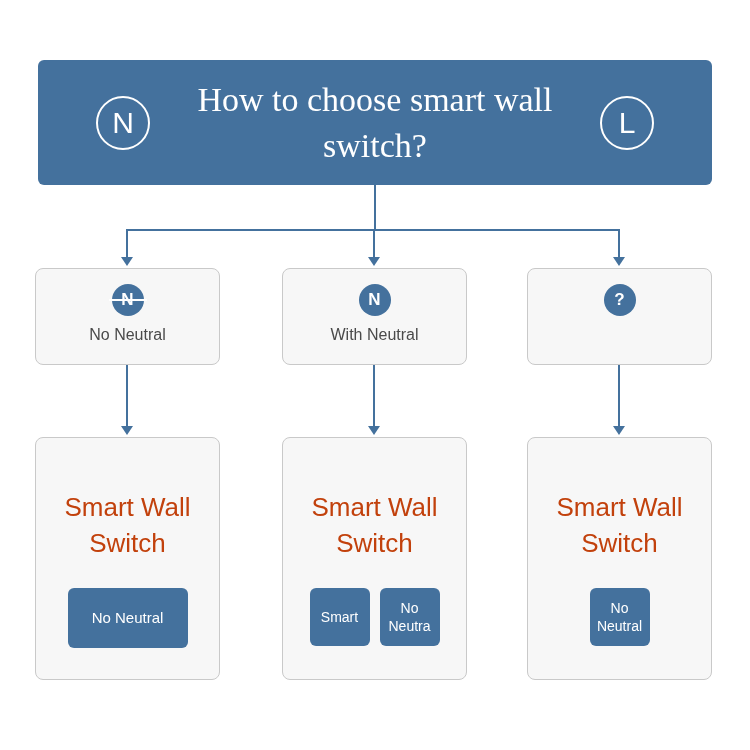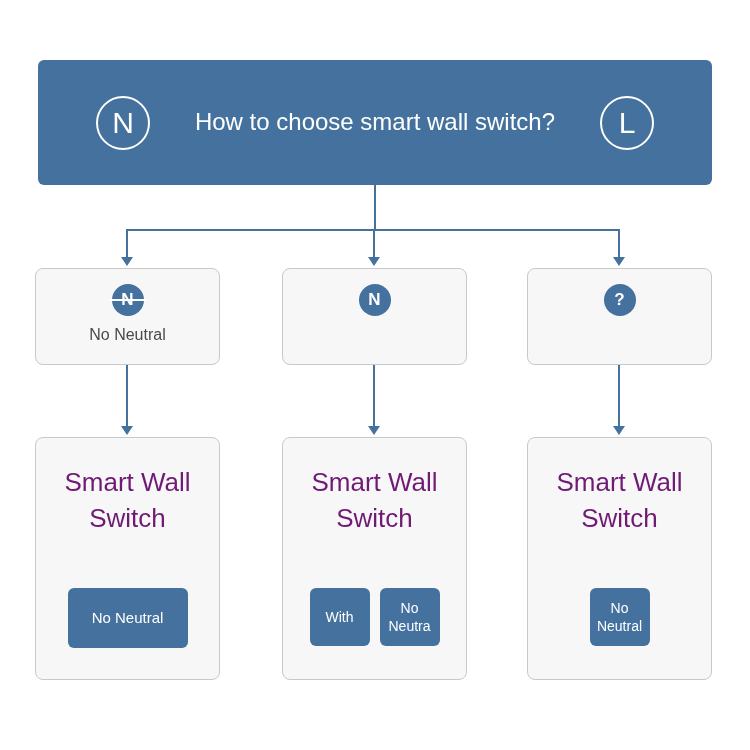--- a/index.html
+++ b/index.html
@@ -33,24 +33,25 @@
     color: #ffffff;
     font-size: 30px;
     display: flex;
     align-items: center;
     justify-content: center;
   }
   .badge.left { left: 58px; }
   .badge.right { right: 58px; }
   .header-title {
     color: #ffffff;
-    font-size: 24px;
+    font-size: 34px;
     text-align: center;
     max-width: 430px;
     line-height: 1.35;
+    font-family: Liberation Serif, serif;
   }
 
   
   .line { position: absolute; background: #44719d; }
   .arrow-down {
     position: absolute;
     width: 0; height: 0;
     border-left: 6px solid transparent;
     border-right: 6px solid transparent;
     border-top: 9px solid #44719d;
@@ -94,23 +95,23 @@
   .result-box {
     position: absolute;
     top: 437px;
     width: 185px; height: 243px;
     background: #f7f7f7;
     border: 1px solid #c9c9c9;
     border-radius: 8px;
     box-sizing: border-box;
   }
   .result-title {
-    margin-top: 26px;
+    margin-top: 51px;
     font-size: 26px;
-    color: #701a75;
+    color: #c2410c;
     text-align: center;
     line-height: 1.4;
   }
   .button-row {
     position: absolute;
     left: 0; right: 0;
     top: 150px;
     display: flex;
     justify-content: center;
     gap: 10px;
@@ -162,20 +163,21 @@
       <span>N</span>
       <span class="strike"></span>
     </div>
     <div class="cond-label">No Neutral</div>
   </div>
 
   <div class="cond-box" style="left:282px;">
     <div class="cond-icon">
       <span>N</span>
     </div>
+    <div class="cond-label">With Neutral</div>
   </div>
 
   <div class="cond-box" style="left:527px;">
     <div class="cond-icon">
       <span>?</span>
     </div>
   </div>
 
   <div class="line" style="left:126px; top:365px; width:2px; height:62px;"></div>
   <div class="arrow-down" style="left:121px; top:426px;"></div>
@@ -189,21 +191,21 @@
   <div class="result-box" style="left:35px;">
     <div class="result-title">Smart Wall Switch</div>
     <div class="button-row">
       <div class="pill wide">No Neutral</div>
     </div>
   </div>
 
   <div class="result-box" style="left:282px;">
     <div class="result-title">Smart Wall Switch</div>
     <div class="button-row">
-      <div class="pill small">With</div>
+      <div class="pill small">Smart</div>
       <div class="pill small">No
 Neutra</div>
     </div>
   </div>
 
   <div class="result-box" style="left:527px;">
     <div class="result-title">Smart Wall Switch</div>
     <div class="button-row">
       <div class="pill small">No
 Neutral</div>

